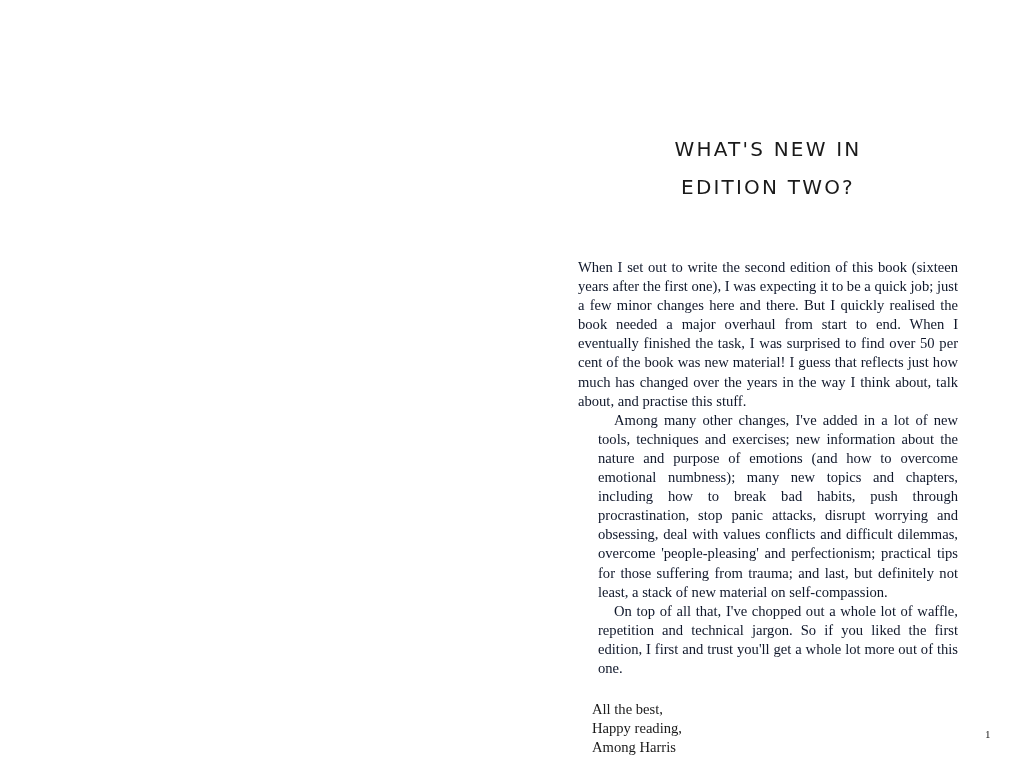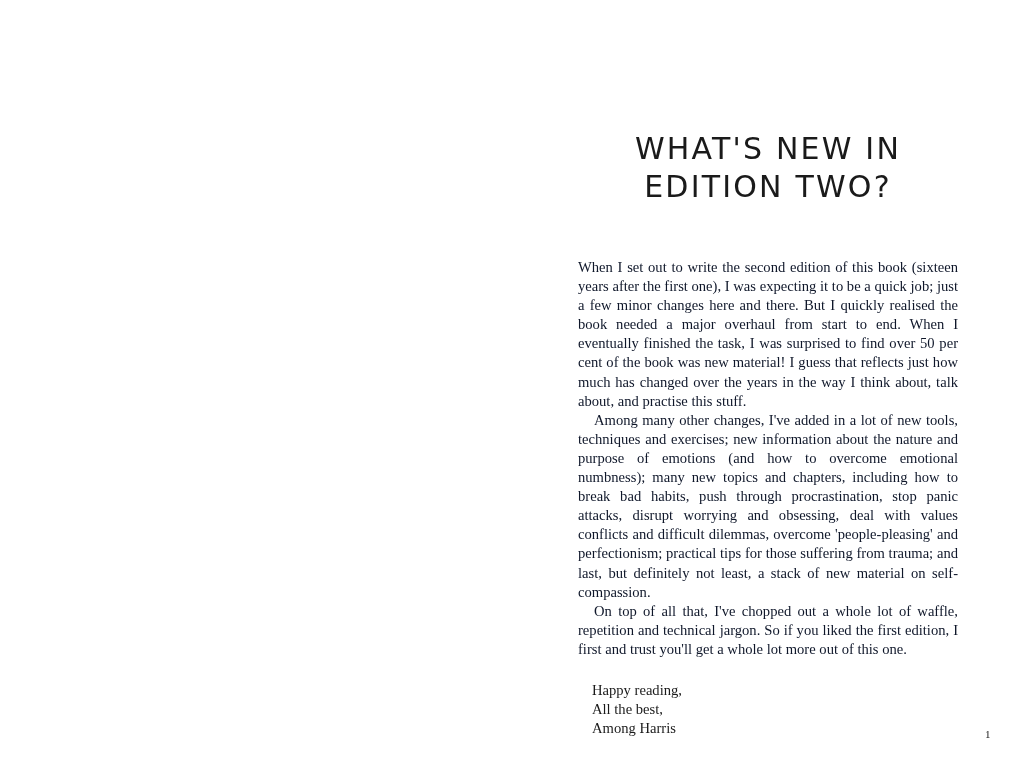--- a/index.html
+++ b/index.html
@@ -28,41 +28,42 @@
   .content-column {
     position: absolute;
     left: 578px;
     top: 130px;
     width: 380px;
   }
 
   .chapter-title {
     font-family: "DejaVu Sans", sans-serif;
     font-weight: 400;
-    font-size: 30px;
+    font-size: 20px;
     letter-spacing: 2.2px;
     line-height: 38px;
     text-align: center;
     color: #1a1a1a;
     margin: 0 0 52px 0;
     white-space: pre-line;
   }
 
   .body-text {
     font-family: "Liberation Serif", serif;
     font-size: 14.6px;
     line-height: 19.1px;
     text-align: justify;
     text-justify: inter-word;
     color: #0f172a;
     margin: 0;
   }
 
   .body-text.indented {
     text-indent: 16px;
+    margin-left: 20px;
   }
 
   .sign-off {
     margin-top: 22px;
     padding-left: 14px;
     font-family: "Liberation Serif", serif;
     font-size: 14.6px;
     line-height: 19.1px;
     color: #1a1a1a;
   }
@@ -90,22 +91,22 @@
     <h1 class="chapter-title">WHAT'S NEW IN
 EDITION TWO?</h1>
 
     <p class="body-text">When I set out to write the second edition of this book (sixteen years after the first one), I was expecting it to be a quick job; just a few minor changes here and there. But I quickly realised the book needed a major overhaul from start to end. When I eventually finished the task, I was surprised to find over 50 per cent of the book was new material! I guess that reflects just how much has changed over the years in the way I think about, talk about, and practise this stuff.</p>
 
     <p class="body-text indented">Among many other changes, I've added in a lot of new tools, techniques and exercises; new information about the nature and purpose of emotions (and how to overcome emotional numbness); many new topics and chapters, including how to break bad habits, push through procrastination, stop panic attacks, disrupt worrying and obsessing, deal with values conflicts and difficult dilemmas, overcome 'people-pleasing' and perfectionism; practical tips for those suffering from trauma; and last, but definitely not least, a stack of new material on self-compassion.</p>
 
     <p class="body-text indented">On top of all that, I've chopped out a whole lot of waffle, repetition and technical jargon. So if you liked the first edition, I first and trust you'll get a whole lot more out of this one.</p>
 
     <div class="sign-off">
+      <div>All the best,</div>
       <div>Happy reading,</div>
-      <div>All the best,</div>
       <div>Among Harris</div>
     </div>
 
   </div>
 
   <div class="page-number">1</div>
 
 </div>
 
 </body></html>

